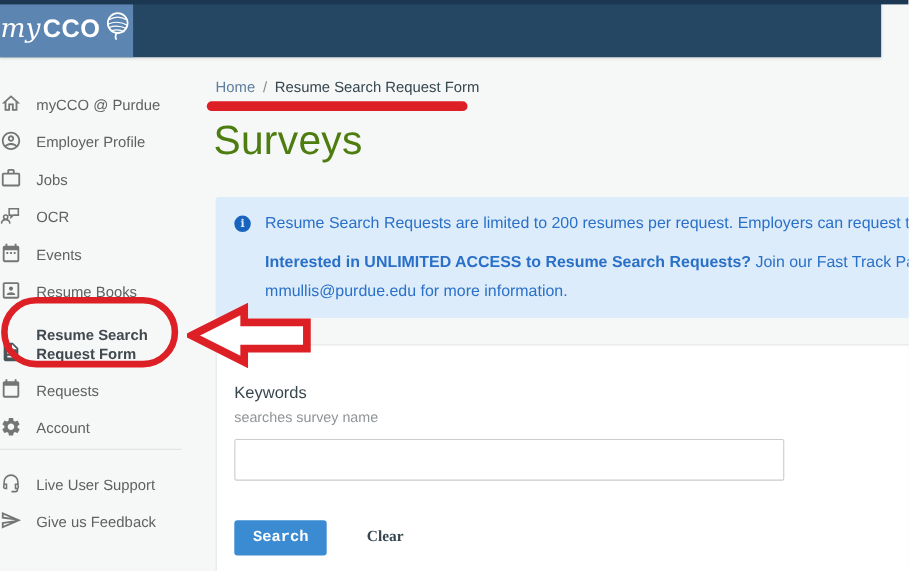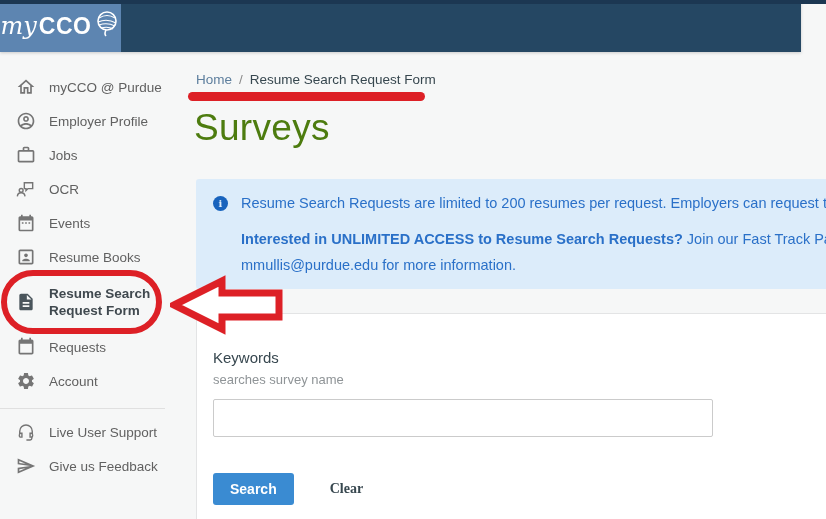--- a/index.html
+++ b/index.html
@@ -34,22 +34,22 @@
   .logo-cco {
     font-weight:bold; font-size:23px; color:#fff; letter-spacing:.5px;
   }
   .logo-swirl { margin-left:2px; }
 
   
   .sidebar {
     position:absolute; left:0; top:52px; width:180px; padding-top:18px;
   }
   .nav-item {
-    height:34px; display:flex; align-items:center; gap:13px;
-    padding-left:16px; cursor:pointer;
+    height:34px; display:flex; align-items:flex-end; gap:13px;
+    cursor:pointer;
   }
   .nav-item .icon { width:20px; height:20px; flex:0 0 20px; display:flex; }
   .nav-label { font-size:13.5px; color:#616161; line-height:17px; }
   .nav-item.active { height:56px; }
   .nav-item.active .nav-label {
     font-weight:bold; color:#40494f; width:112px;
   }
   .side-divider {
     border-top:1px solid #e0e0e0; width:165px; margin:10px 0 6px 0;
   }
@@ -96,21 +96,21 @@
   .kw-label { font-size:15px; color:#37474f; }
   .kw-help  { font-size:13px; color:#8f9497; margin-top:6px; }
   .kw-input {
     display:block; margin-top:12px; width:500px; height:38px;
     border:1px solid #cbcbcb; border-radius:2px; background:#fff;
     font-size:14px; padding:0 8px; color:#424242; outline:none;
   }
   .actions { margin-top:36px; display:flex; align-items:center; gap:36px; }
   .btn-search {
     background:#3a8bd2; color:#fff; font-weight:bold; font-size:14px;
-    font-family:Liberation Sans, sans-serif;
+    font-family:Liberation Mono, monospace;
     border:none; border-radius:3px; padding:8px 17px; cursor:pointer;
   }
   .btn-clear {
     font-size:14px; font-weight:bold; color:#37474f; cursor:pointer;
     background:none; border:none; font-family:Liberation Serif, serif;
   }
 
   
   .annot { position:absolute; z-index:10; pointer-events:none; }
   .annot-underline {

